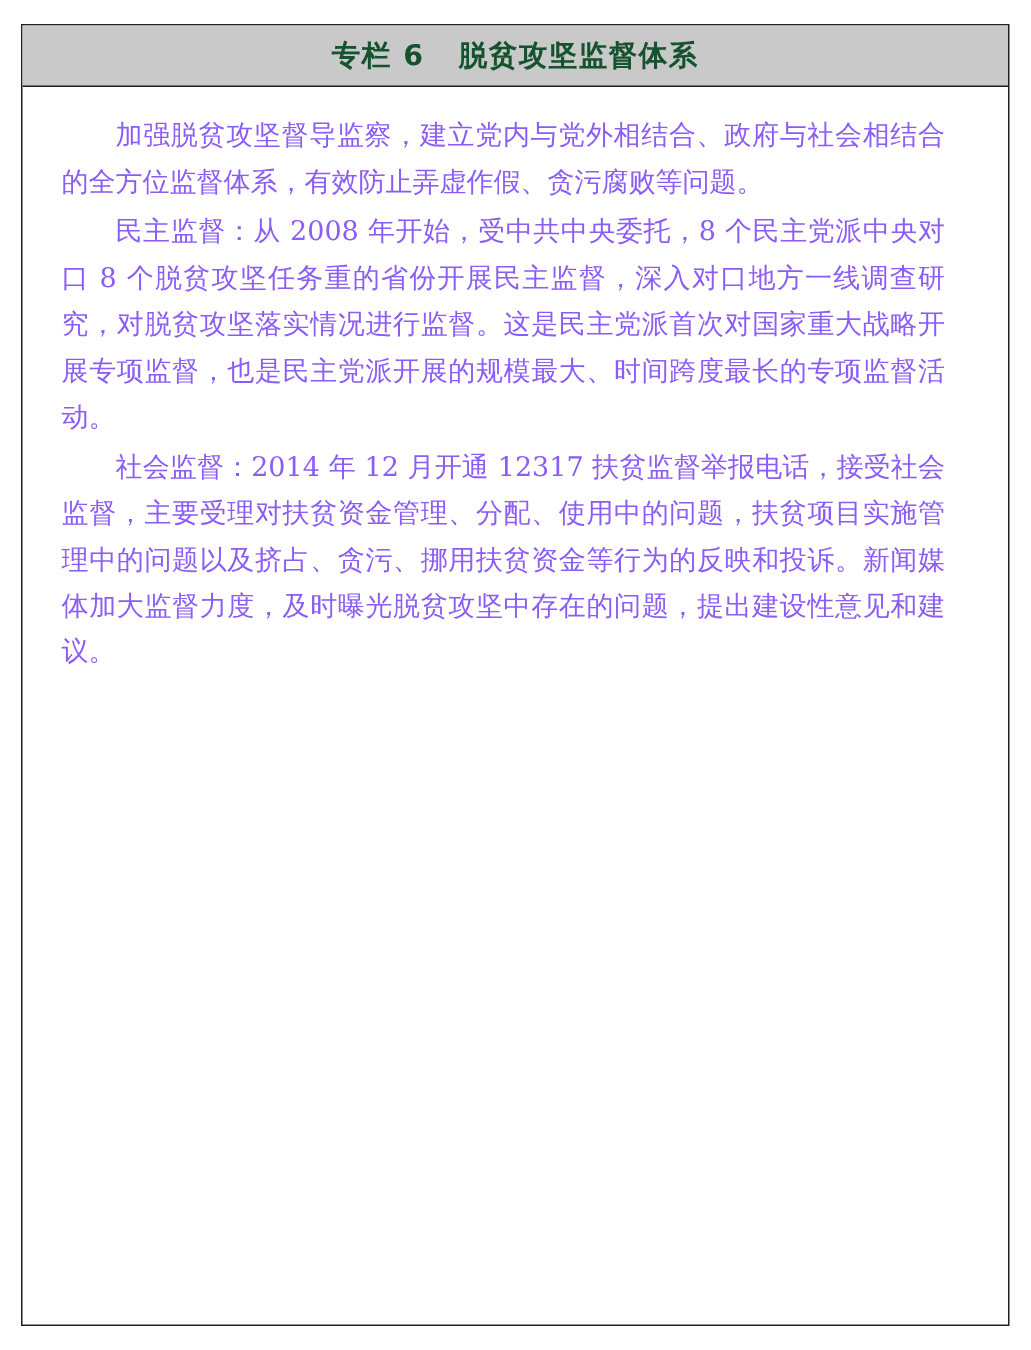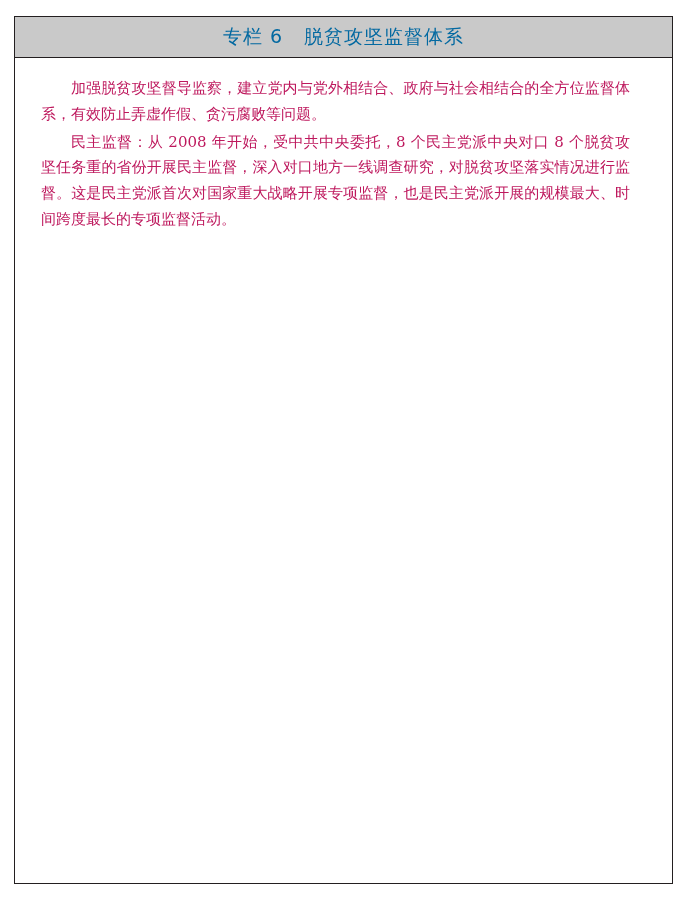--- a/index.html
+++ b/index.html
@@ -33,48 +33,49 @@
     background: #c9c9c9;
     border-bottom: 1px solid #231f20;
     height: 40px;
     display: flex;
     align-items: center;
     justify-content: center;
     flex: 0 0 auto;
   }
   .box-header .title {
     font-family: "DejaVu Sans", "Liberation Sans", sans-serif;
-    font-weight: normal;
+    font-weight: bold;
     font-size: 19px;
-    color: #0369a1;
+    color: #14532d;
     letter-spacing: 1px;
     white-space: pre;
   }
   .box-body {
     flex: 1 1 auto;
     padding: 18px 26px 10px 26px;
     box-sizing: border-box;
   }
   p.para {
     margin: 0 16px 2px 0;
     text-indent: 2em;
-    font-size: 15px;
+    font-size: 18px;
     line-height: 1.72;
-    color: #be185d;
+    color: #8b5cf6;
     text-align: justify;
     text-justify: inter-ideograph;
     letter-spacing: 0px;
   }
 </style>
 </head>
 <body>
 
 <div class="page">
   <div class="box">
     <div class="box-header">
       <span class="title">专栏 6   脱贫攻坚监督体系</span>
     </div>
     <div class="box-body">
       <p class="para">加强脱贫攻坚督导监察，建立党内与党外相结合、政府与社会相结合的全方位监督体系，有效防止弄虚作假、贪污腐败等问题。</p>
       <p class="para">民主监督：从 2008 年开始，受中共中央委托，8 个民主党派中央对口 8 个脱贫攻坚任务重的省份开展民主监督，深入对口地方一线调查研究，对脱贫攻坚落实情况进行监督。这是民主党派首次对国家重大战略开展专项监督，也是民主党派开展的规模最大、时间跨度最长的专项监督活动。</p>
+      <p class="para">社会监督：2014 年 12 月开通 12317 扶贫监督举报电话，接受社会监督，主要受理对扶贫资金管理、分配、使用中的问题，扶贫项目实施管理中的问题以及挤占、贪污、挪用扶贫资金等行为的反映和投诉。新闻媒体加大监督力度，及时曝光脱贫攻坚中存在的问题，提出建设性意见和建议。</p>
     </div>
   </div>
 </div>
 
 </body></html>

